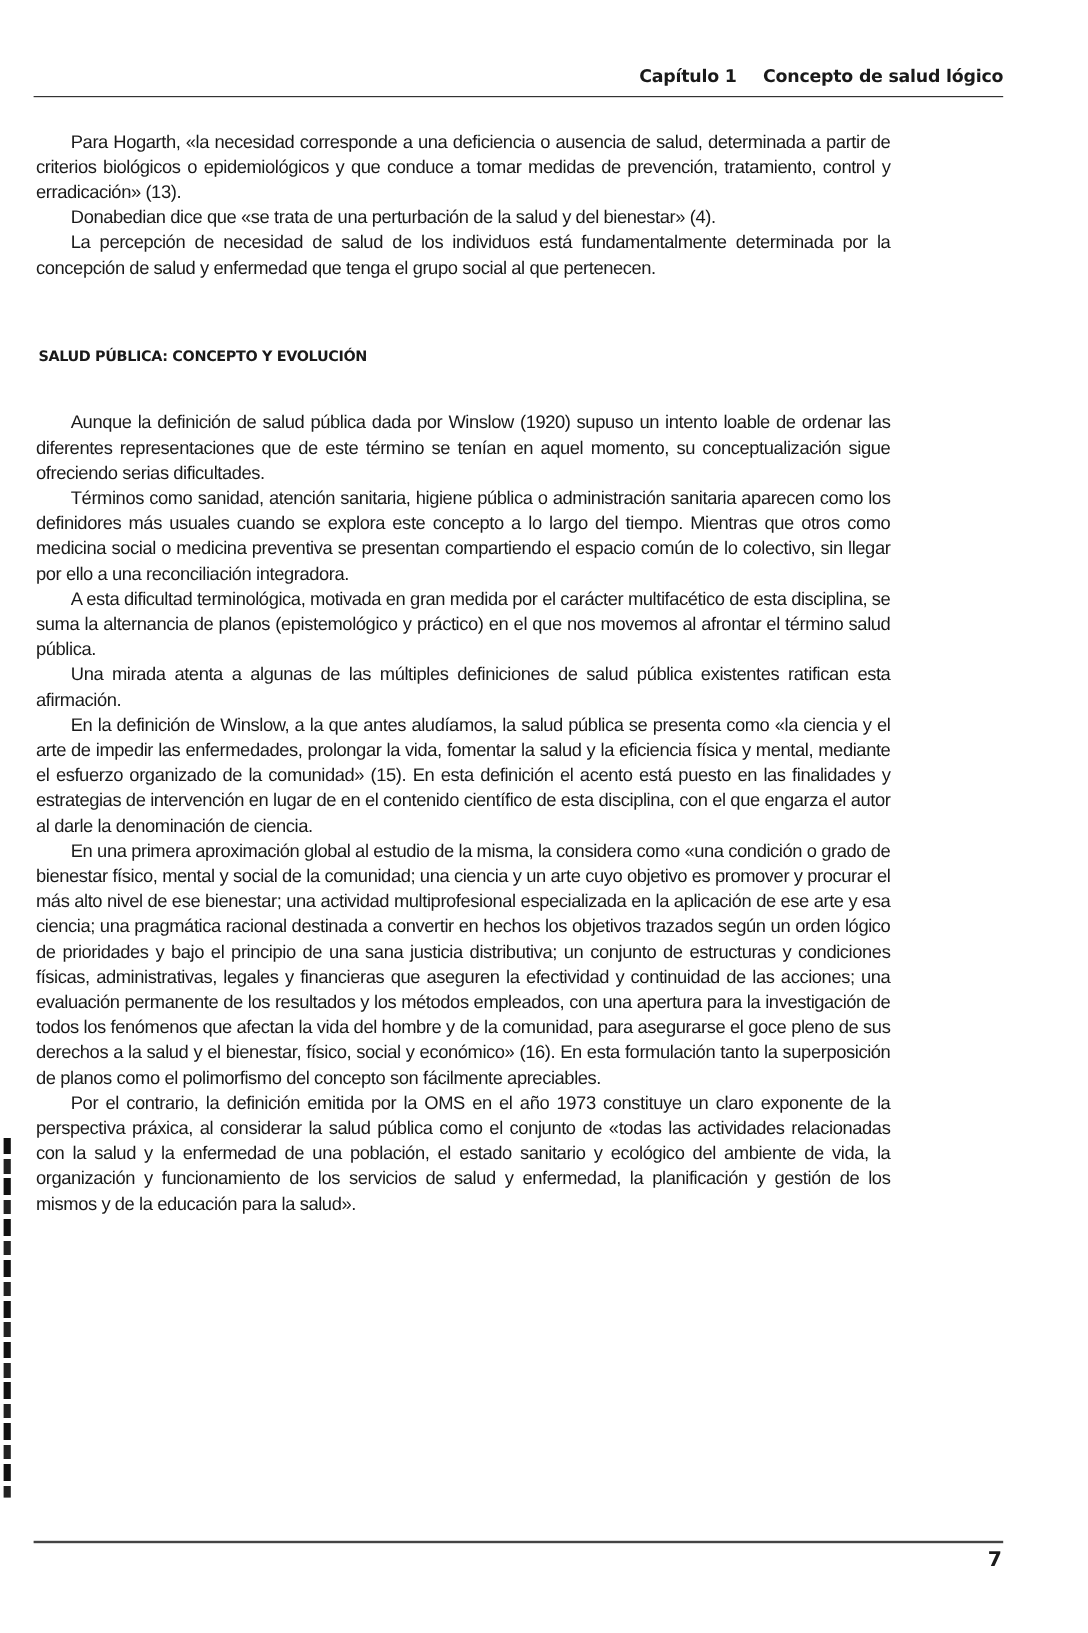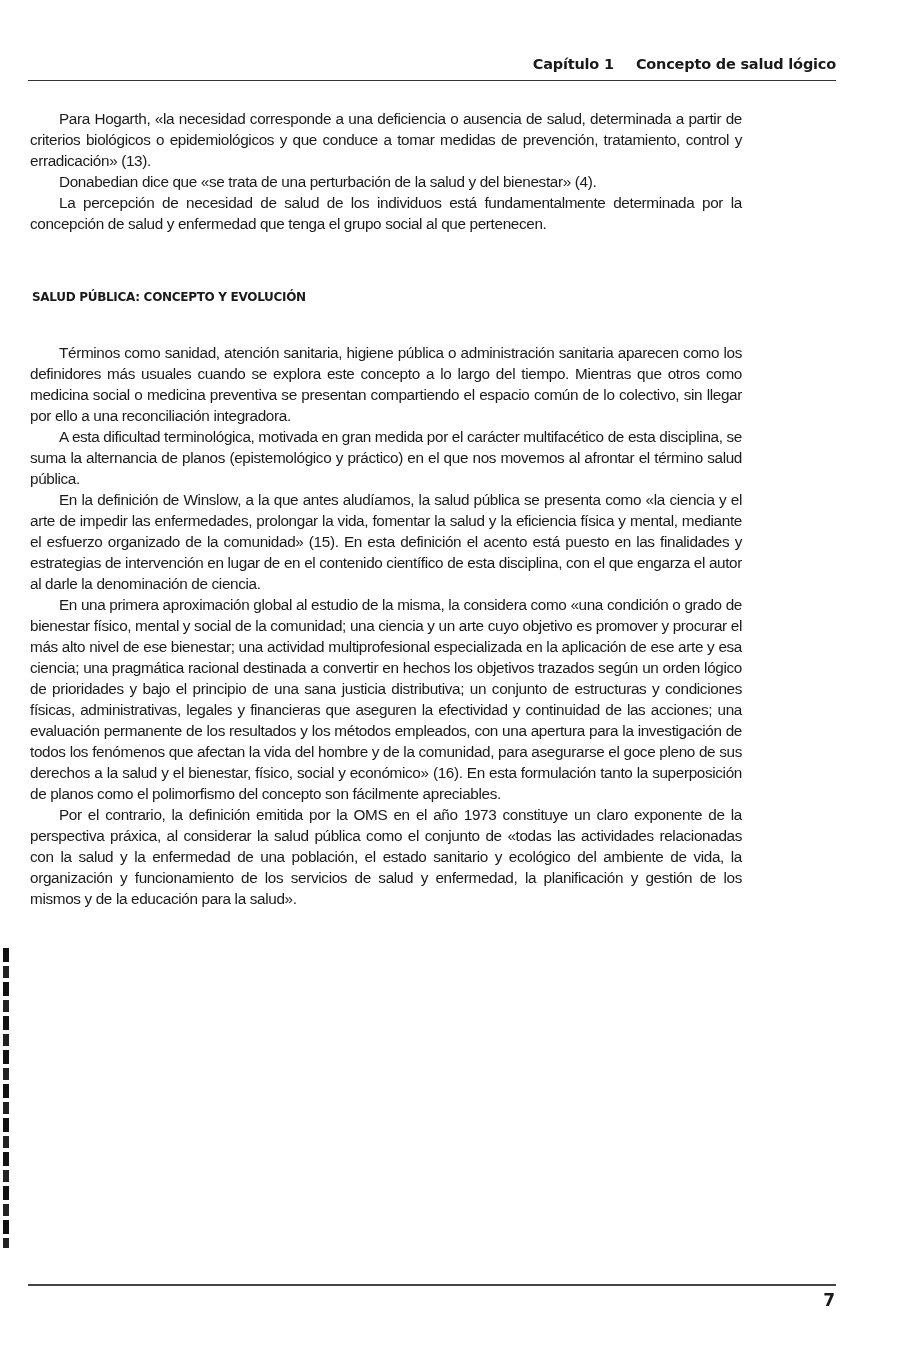--- a/index.html
+++ b/index.html
@@ -47,22 +47,24 @@
 
 <div class="body-text" id="block1">
   <p>Para Hogarth, «la necesidad corresponde a una deficiencia o ausencia de salud, determinada a partir de criterios biológicos o epidemiológicos y que conduce a tomar medidas de prevención, tratamiento, control y erradicación» (13).</p>
   <p>Donabedian dice que «se trata de una perturbación de la salud y del bienestar» (4).</p>
   <p>La percepción de necesidad de salud de los individuos está fundamentalmente determinada por la concepción de salud y enfermedad que tenga el grupo social al que pertenecen.</p>
 </div>
 
 <h2 class="section-heading">SALUD PÚBLICA: CONCEPTO Y EVOLUCIÓN</h2>
 
 <div class="body-text" id="block2">
+  <p>Aunque la definición de salud pública dada por Winslow (1920) supuso un intento loable de ordenar las diferentes representaciones que de este término se tenían en aquel momento, su conceptualización sigue ofreciendo serias dificultades.</p>
   <p>Términos como sanidad, atención sanitaria, higiene pública o administración sanitaria aparecen como los definidores más usuales cuando se explora este concepto a lo largo del tiempo. Mientras que otros como medicina social o medicina preventiva se presentan compartiendo el espacio común de lo colectivo, sin llegar por ello a una reconciliación integradora.</p>
   <p>A esta dificultad terminológica, motivada en gran medida por el carácter multifacético de esta disciplina, se suma la alternancia de planos (epistemológico y práctico) en el que nos movemos al afrontar el término salud pública.</p>
+  <p>Una mirada atenta a algunas de las múltiples definiciones de salud pública existentes ratifican esta afirmación.</p>
   <p>En la definición de Winslow, a la que antes aludíamos, la salud pública se presenta como «la ciencia y el arte de impedir las enfermedades, prolongar la vida, fomentar la salud y la eficiencia física y mental, mediante el esfuerzo organizado de la comunidad» (15). En esta definición el acento está puesto en las finalidades y estrategias de intervención en lugar de en el contenido científico de esta disciplina, con el que engarza el autor al darle la denominación de ciencia.</p>
   <p>En una primera aproximación global al estudio de la misma, la considera como «una condición o grado de bienestar físico, mental y social de la comunidad; una ciencia y un arte cuyo objetivo es promover y procurar el más alto nivel de ese bienestar; una actividad multiprofesional especializada en la aplicación de ese arte y esa ciencia; una pragmática racional destinada a convertir en hechos los objetivos trazados según un orden lógico de prioridades y bajo el principio de una sana justicia distributiva; un conjunto de estructuras y condiciones físicas, administrativas, legales y financieras que aseguren la efectividad y continuidad de las acciones; una evaluación permanente de los resultados y los métodos empleados, con una apertura para la investigación de todos los fenómenos que afectan la vida del hombre y de la comunidad, para asegurarse el goce pleno de sus derechos a la salud y el bienestar, físico, social y económico» (16). En esta formulación tanto la superposición de planos como el polimorfismo del concepto son fácilmente apreciables.</p>
   <p>Por el contrario, la definición emitida por la OMS en el año 1973 constituye un claro exponente de la perspectiva práxica, al considerar la salud pública como el conjunto de «todas las actividades relacionadas con la salud y la enfermedad de una población, el estado sanitario y ecológico del ambiente de vida, la organización y funcionamiento de los servicios de salud y enfermedad, la planificación y gestión de los mismos y de la educación para la salud».</p>
 </div>
 
 <div class="margin-marks"></div>
 
 <div class="footer-rule"></div>
 <div class="page-number">7</div>
 

